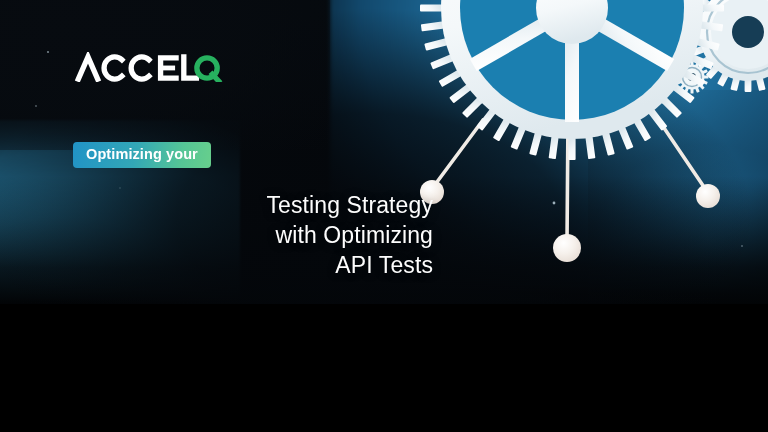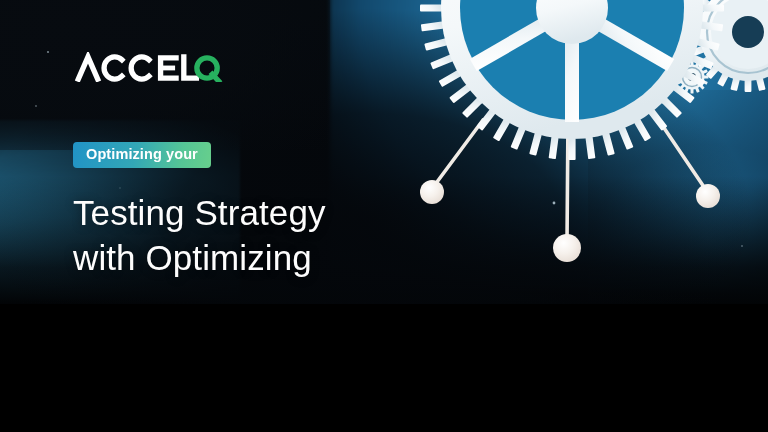--- a/index.html
+++ b/index.html
@@ -103,25 +103,26 @@
     font-weight: bold;
     letter-spacing: 0.1px;
     line-height: 1;
     white-space: nowrap;
   }
 
   
   .headline {
     margin-top: 22px;
     color: #fdfdfd;
-    font-size: 35px;
+    font-size: 23px;
     font-weight: 300;
     line-height: 1.31;
     letter-spacing: 0.1px;
     text-shadow: 0 1px 10px rgba(0,0,0,0.45);
+    text-align: right;
   }
   .headline span { display: block; }
 </style>
 </head>
 <body>
 
 <div id="banner">
 
   <div class="bg-base"></div>
   <div class="bg-glow-topright"></div>
@@ -394,16 +395,17 @@
       </g>
     </svg>
 
     
     <div class="badge">Optimizing your</div>
 
     
     <h1 class="headline">
       <span>Testing Strategy</span>
       <span>with Optimizing</span>
+      <span>API Tests</span>
     </h1>
   </div>
 
 </div>
 
 </body></html>

